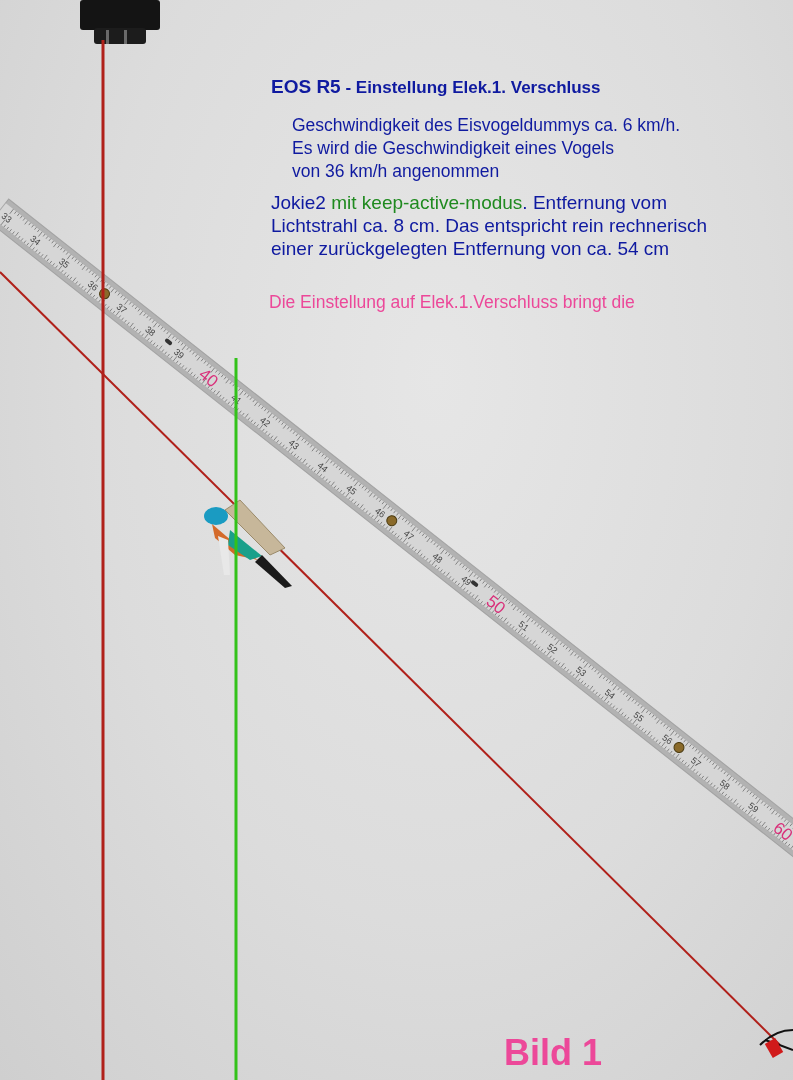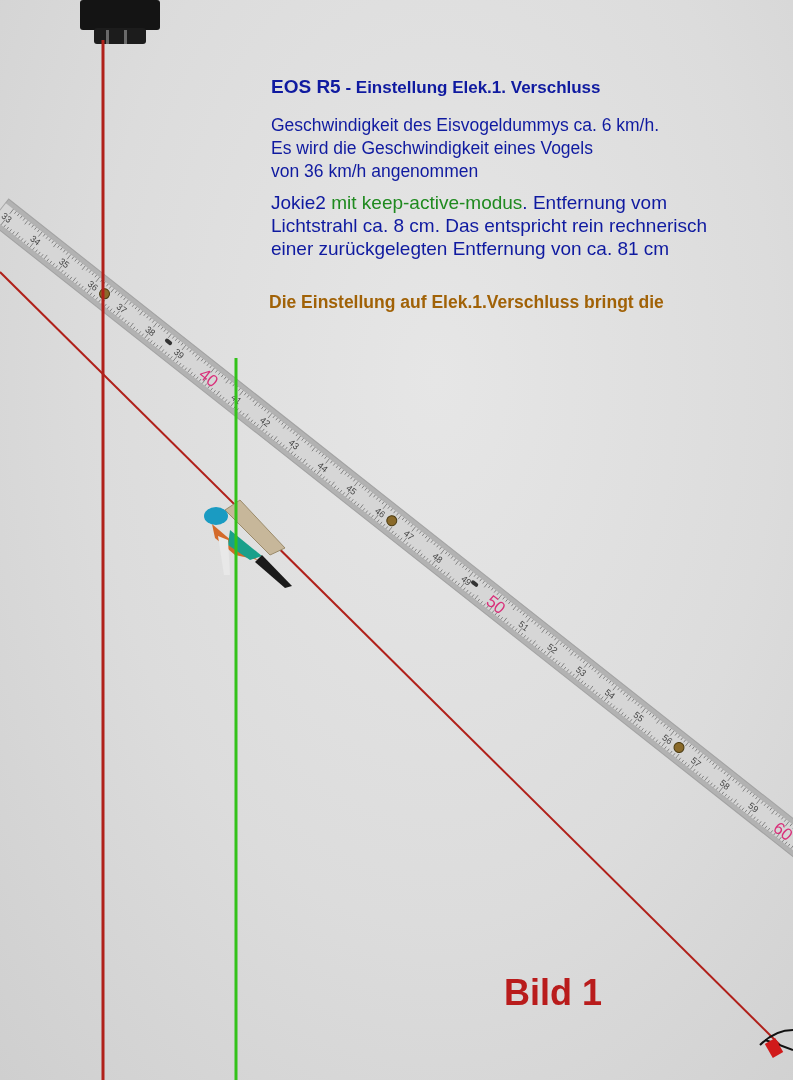--- a/index.html
+++ b/index.html
@@ -5,25 +5,25 @@
     html, body { margin: 0; padding: 0; }
     body {
       width: 793px; height: 1080px; overflow: hidden; position: relative;
       background: radial-gradient(ellipse at 55% 35%, #e6e6e6 0%, #dcdcdc 55%, #cfcfcf 100%);
       font-family: "Liberation Sans", sans-serif;
     }
     .scene { position: absolute; left: 0; top: 0; width: 793px; height: 1080px; }
     .text-block { position: absolute; left: 271px; color: #0f1aa0; }
     .title { top: 76px; font-size: 19px; font-weight: bold; white-space: nowrap; }
     .title .sub { font-size: 17px; }
-    .para1 { top: 114px; font-size: 17.5px; line-height: 23px; }
+    .para1 { top: 114px; font-size: 17.5px; line-height: 23px; margin-left: 21px; }
     .para2 { top: 191px; font-size: 19px; line-height: 23px; }
-    .para3 { top: 290px; font-size: 17.5px; line-height: 24px; color: #a16207; left: 269px; font-weight: bold; }
+    .para3 { top: 290px; font-size: 17.5px; line-height: 24px; color: #ec4899; left: 269px; }
     .green { color: #1f8a1f; }
-    .bild { position: absolute; left: 504px; top: 972px; font-size: 36px; font-weight: bold; color: #b91c1c; }
+    .bild { position: absolute; left: 504px; top: 1032px; font-size: 36px; font-weight: bold; color: #ec4899; }
     .line { display: block; white-space: nowrap; }
   </style>
 </head>
 <body>
 
 <svg class="scene" width="793" height="1080" viewBox="0 0 793 1080" xmlns="http://www.w3.org/2000/svg">
 
   <g>
     <rect x="80" y="0" width="80" height="30" rx="3" fill="#141414"></rect>
     <rect x="94" y="28" width="52" height="16" rx="3" fill="#1c1c1c"></rect>
@@ -1207,20 +1207,20 @@
 
 <div class="text-block para1">
   <span class="line">Geschwindigkeit des Eisvogeldummys ca. 6 km/h.</span>
   <span class="line">Es wird die Geschwindigkeit eines Vogels</span>
   <span class="line">von 36 km/h angenommen</span>
 </div>
 
 <div class="text-block para2">
   <span class="line"><span>Jokie2 </span><span class="green">mit keep-active-modus</span><span>. Entfernung vom</span></span>
   <span class="line">Lichtstrahl ca. 8 cm. Das entspricht rein rechnerisch</span>
-  <span class="line">einer zurückgelegten Entfernung von ca. 81 cm</span>
+  <span class="line">einer zurückgelegten Entfernung von ca. 54 cm</span>
 </div>
 
 <div class="text-block para3">
   <span class="line">Die Einstellung auf Elek.1.Verschluss bringt die</span>
 </div>
 
 <div class="bild">Bild 1</div>
 
 </body></html>

